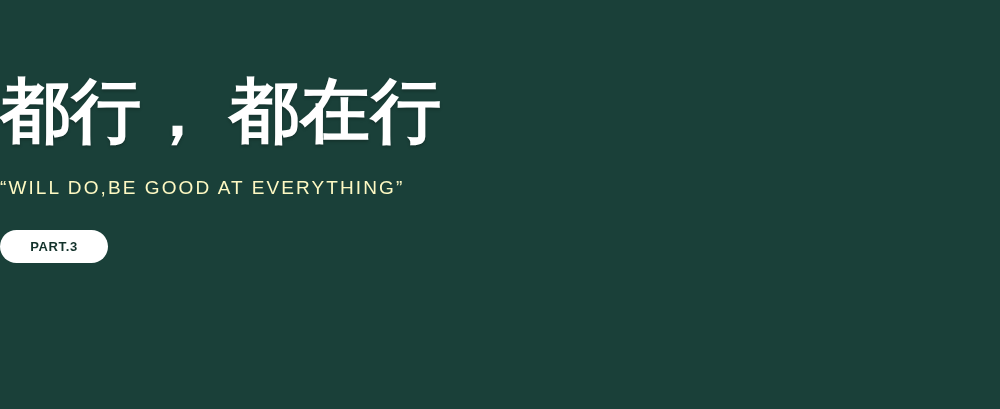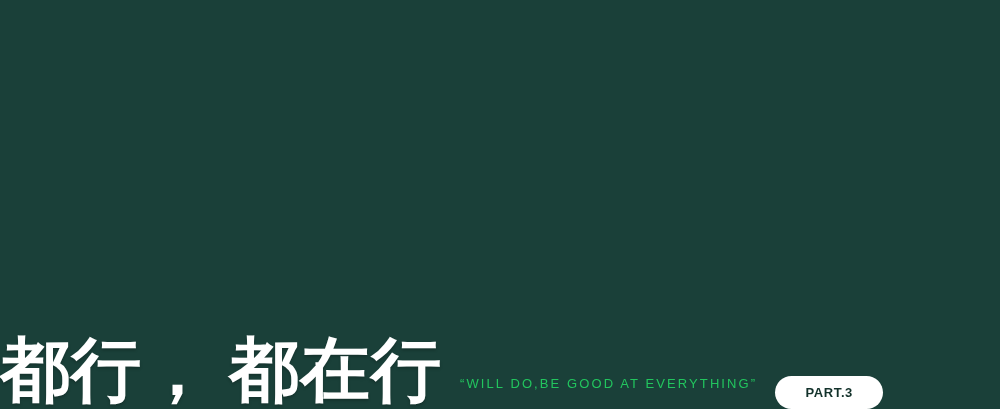--- a/index.html
+++ b/index.html
@@ -22,23 +22,24 @@
     box-sizing: border-box;
   }
 
   .banner-inner {
     position: absolute;
     left: 0;
     top: 0;
     width: 1000px;
     height: 409px;
     display: flex;
-    align-items: flex-end;
+    flex-direction: column;
+    align-items: flex-start;
     justify-content: flex-start;
-    padding-top: 104px;
+    padding-top: 72px;
     box-sizing: border-box;
   }
 
   .headline {
     color: #ffffff;
     font-family: "Liberation Sans", "DejaVu Sans", sans-serif;
     font-size: 70px;
     font-weight: 700;
     line-height: 78px;
     letter-spacing: 1px;
@@ -47,28 +48,28 @@
     margin: 0;
     text-shadow: 0 2px 3px rgba(0, 0, 0, 0.22);
   }
 
   .headline .cjk-gap {
     display: inline-block;
     width: 16px;
   }
 
   .subtitle {
-    color: #22c55e;
+    color: #fef9c3;
     font-family: "Liberation Sans", "DejaVu Sans", sans-serif;
-    font-size: 13px;
+    font-size: 19px;
     font-weight: 400;
     letter-spacing: 2.1px;
     white-space: nowrap;
     text-align: center;
-    margin: 18px;
+    margin: 0;
     padding-top: 27px;
   }
 
   .badge-row {
     padding-top: 31px;
     display: flex;
     justify-content: center;
   }
 
   .badge {

